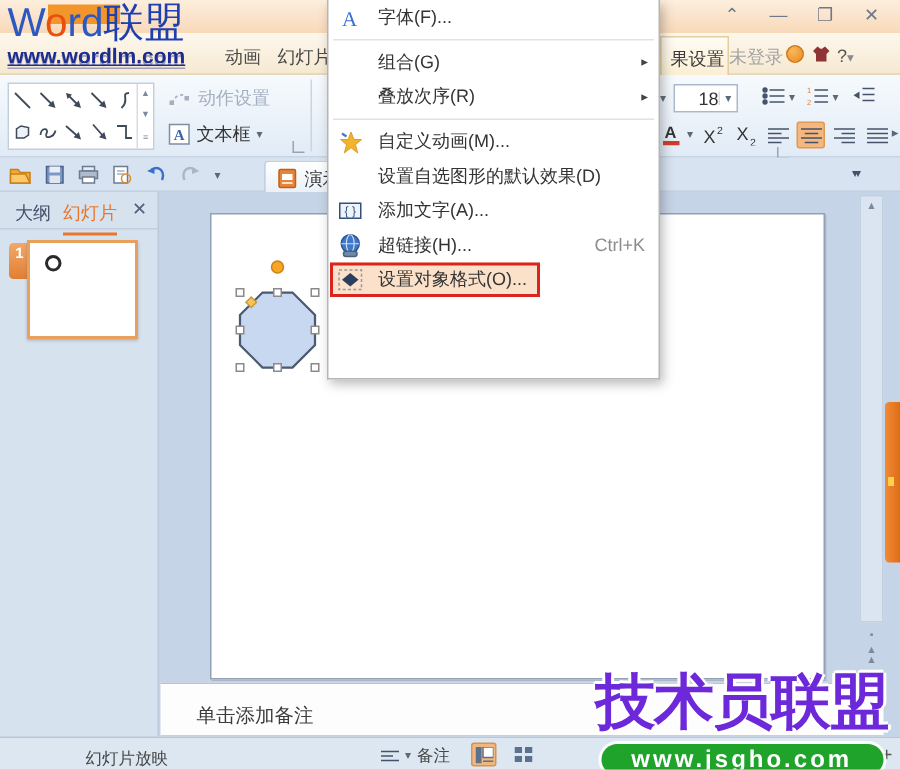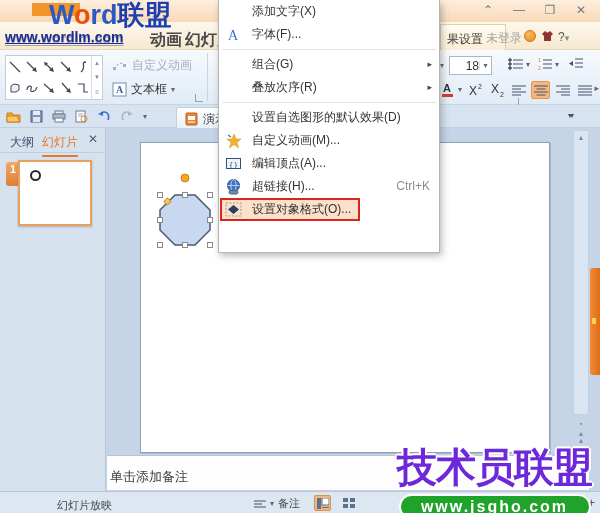--- a/index.html
+++ b/index.html
@@ -13,21 +13,21 @@
   }
   
   .titlebar { position:absolute; left:0; top:0; width:600px; height:22px;
     background: linear-gradient(#fdeedd, #f8d9b8); }
   .winctl { position:absolute; right:12px; top:3px; display:flex; gap:17px;
     color:#6e7a88; font-size:12px; line-height:14px; }
   .winctl span { width:14px; text-align:center; cursor:default; }
   
   .tabrow { position:absolute; left:0; top:22px; width:600px; height:28px;
     background: linear-gradient(#fdf7ec, #f6e9d1); border-bottom:1px solid #e6d6ba; }
-  .rtab { position:absolute; top:8px; font-size:16px; color:#4a4a4a; white-space:nowrap;font-weight:bold; }
+  .rtab { position:absolute; top:8px; font-size:12px; color:#4a4a4a; white-space:nowrap; }
   .rtab-active { position:absolute; top:2px; height:26px; padding:6px 6px 0 6px;
     background: linear-gradient(#fffcf4, #fbeed3); border:1px solid #e2cfa2; border-bottom:none;
     font-size:12px; color:#3a3a3a; white-space:nowrap; overflow:hidden; }
   .login { position:absolute; left:486px; top:8px; font-size:12px; color:#a3a3a3; }
   .ball-icon { position:absolute; left:524px; top:8px; width:12px; height:12px; border-radius:50%;
     background: radial-gradient(circle at 35% 30%, #f8b95e, #ec8a1e); border:1px solid #cf7613; }
   .shirt-icon { position:absolute; left:541px; top:8px; }
   .help { position:absolute; left:558px; top:8px; font-size:12px; color:#555; }
   .help small { color:#8a8a8a; font-size:9px; }
   
@@ -84,21 +84,21 @@
     background:#dbe5f1; border:1px solid #c2d0e0; }
   .vscroll .up { position:absolute; top:3px; left:0; width:14px; text-align:center; font-size:7px; color:#7d8a9b; }
   .scrollnav { position:absolute; left:573px; top:420px; width:16px; font-size:7px; color:#7d8a9b;
     display:flex; flex-direction:column; align-items:center; gap:3px; }
   .sidetab { position:absolute; left:590px; top:268px; width:10px; height:107px;
     background:linear-gradient(90deg,#f08a38,#e06d14); border-radius:3px 0 0 3px; }
   .sidetab::after { content:""; position:absolute; left:2px; top:50px; width:4px; height:6px; background:#ffd24a; }
   
   .notes { position:absolute; left:107px; top:455px; width:482px; height:36px; background:#fdfdfd;
     border-top:1px solid #b6c4d6; border-bottom:1px solid #c5d1e0; }
-  .notes-text { position:absolute; left:3px; top:12px; font-size:13px; color:#3c3c3c; }
+  .notes-text { position:absolute; left:24px; top:12px; font-size:13px; color:#3c3c3c; }
   
   .statusbar { position:absolute; left:0; top:491px; width:600px; height:22px;
     background:#dce7f2; border-top:1px solid #b9c7d8; font-size:11px; color:#454545; }
   .st-template { position:absolute; left:57px; top:6px; }
   .st-notes { position:absolute; left:254px; top:4px; display:flex; gap:4px; align-items:center; }
   .viewbtn { position:absolute; top:3px; width:17px; height:16px; display:flex; align-items:center;
     justify-content:center; border-radius:2px; }
   .viewbtn.active { background:#f2b77c; border:1px solid #cf955a; }
   .zoom-plus { position:absolute; right:5px; top:3px; font-size:13px; color:#555; }
   .zoom-dash { position:absolute; right:20px; top:10px; width:13px; height:2px; background:#9aa8bb; }
@@ -110,21 +110,21 @@
   .mi-icon { position:absolute; left:6px; top:3px; width:17px; height:17px; z-index:2; }
   .mi-label { position:relative; z-index:2; }
   .mi-sub { position:absolute; right:7px; top:0; font-size:9px; color:#444; z-index:2; }
   .mi-short { position:absolute; right:9px; top:0; color:#8c8c8c; z-index:2; }
   .msep { height:1px; background:#e2e2e2; margin:3px 3px; }
   .redbox { position:absolute; left:1px; top:0px; width:140px; height:23px;
     background:#fbe1ca; border:2px solid #d9251d; z-index:1; }
   
   .wm-top { position:absolute; left:5px; top:2px; z-index:60; line-height:1; }
   .wm-flag { position:absolute; left:27px; top:1px; width:48px; height:13px; background:#f2962c; }
-  .wm-brand { position:relative; font-size:27px; font-weight:bold; letter-spacing:0;margin-left:44px; }
+  .wm-brand { position:relative; font-size:27px; font-weight:normal; letter-spacing:0; }
   .wm-w, .wm-d { color:#2b59c3; } .wm-o { color:#e8500f; } .wm-r { color:#2b59c3; }
   .wm-lm { color:#1d3fb0; }
   .wm-url { font-size:14px; font-weight:bold; color:#1c2d8f; text-decoration:underline;
     text-shadow:0 2px 0 rgba(28,45,143,.4); margin-top:1px; }
   .wm-bottom { position:absolute; right:8px; top:440px; z-index:60; text-align:center; }
   .wm-bt { font-size:40px; font-weight:bold; color:#6d28d9; letter-spacing:-1px;
     text-shadow:-2px 0 #fff, 2px 0 #fff, 0 -2px #fff, 0 2px #fff, -1px -1px #fff, 1px 1px #fff; }
   .wm-burl { margin:1px auto 0; width:188px; height:21px; background:#1fa32b; border-radius:11px;
     color:#fff; font-weight:bold; font-size:16px; letter-spacing:2px; line-height:21px;
     box-shadow:0 0 0 2px rgba(255,255,255,.9); }
@@ -138,21 +138,21 @@
     <span>⌃</span>
     <span>—</span>
     <span>❐</span>
     <span>✕</span>
   </div>
 </div>
 
 <div class="tabrow">
   <span class="rtab" style="left:150px">动画</span>
   <span class="rtab" style="left:185px">幻灯片放映</span>
-  <span class="rtab-active" style="left:440px; width:66px">果设置</span>
+  <span class="rtab-active" style="left:440px; width:46px">果设置</span>
   <span class="login">未登录</span>
   <span class="ball-icon"></span>
   <span class="shirt-icon">
     <svg width="13" height="12" viewBox="0 0 13 12">
         <path d="M4 1 L1 4 L3 6 L3 11 L10 11 L10 6 L12 4 L9 1 L7 2.5 L6 2.5 Z" fill="#8e3434"></path>
       </svg>
   </span>
   <span class="help"><span>?</span><small>▾</small></span>
 </div>
 
@@ -223,21 +223,21 @@
       <span>≡</span>
     </div>
   </div>
 
   <div class="rbtn grayed" style="left:112px; top:7px">
     <svg width="16" height="14">
         <path d="M3 10 C5 3 11 3 13 7" fill="none" stroke="#a4b0c0" stroke-width="1.2" stroke-dasharray="2 2"></path>
         <rect x="1" y="8" width="3" height="3" fill="#a4b0c0"></rect>
         <rect x="11" y="5" width="3" height="3" fill="#a4b0c0"></rect>
       </svg>
-    <span>自定义动画</span>
+    <span>动作设置</span>
   </div>
   <div class="rbtn" style="left:112px; top:31px">
     <svg width="15" height="15">
         <rect x="1" y="1" width="13" height="13" fill="#fff" stroke="#7f8ea2"></rect>
         <text x="7.5" y="11" font-size="10" font-weight="bold" fill="#3a62b0" text-anchor="middle" font-family="Liberation Serif, serif">A</text>
       </svg>
     <span>文本框</span>
     <span class="caret">▾</span>
   </div>
   <span class="launcher" style="left:195px; top:44px"></span>
@@ -472,54 +472,51 @@
           <rect x="7" y="6" width="5" height="4"></rect>
         </g>
       </svg>
   </span>
   <span class="zoom-dash"></span>
   <span class="zoom-plus">+</span>
 </div>
 
 <div class="menu">
   <div class="mi">
-    <span class="mi-label">添加文字(X)</span>
-  </div>
-  <div class="mi">
     <svg class="mi-icon" width="17" height="17">
         <text x="8" y="14" font-size="14" fill="#3a6fd8" text-anchor="middle" font-family="Liberation Serif, serif">A</text>
       </svg>
     <span class="mi-label">字体(F)...</span>
   </div>
   <div class="msep"></div>
   <div class="mi">
     <span class="mi-label">组合(G)</span>
     <span class="mi-sub">▸</span>
   </div>
   <div class="mi">
     <span class="mi-label">叠放次序(R)</span>
     <span class="mi-sub">▸</span>
   </div>
   <div class="msep"></div>
-  <div class="mi">
-    <span class="mi-label">设置自选图形的默认效果(D)</span>
-  </div>
   <div class="mi">
     <svg class="mi-icon" width="17" height="17">
         <path d="M9 2 L11 7 L16 7 L12 10.5 L13.5 16 L9 12.5 L4.5 16 L6 10.5 L2 7 L7 7 Z" fill="#f2b22e" stroke="#cf8f13" stroke-width="0.5"></path>
         <path d="M3 3 L6 5" stroke="#4a78c8" stroke-width="1.5"></path>
       </svg>
     <span class="mi-label">自定义动画(M)...</span>
   </div>
   <div class="mi">
+    <span class="mi-label">设置自选图形的默认效果(D)</span>
+  </div>
+  <div class="mi">
     <svg class="mi-icon" width="17" height="17">
         <rect x="1.5" y="3.5" width="14" height="10" fill="#eef3fa" stroke="#31507c"></rect>
         <text x="8.5" y="11.5" font-size="8" fill="#31507c" text-anchor="middle">{ }</text>
       </svg>
-    <span class="mi-label">编辑顶点(A)...</span>
+    <span class="mi-label">添加文字(A)...</span>
   </div>
   <div class="mi">
     <svg class="mi-icon" width="17" height="17">
         <circle cx="8.5" cy="7.5" r="6" fill="#3f78c8" stroke="#2a5591"></circle>
         <ellipse cx="8.5" cy="7.5" rx="2.6" ry="6" fill="none" stroke="#cfe0f4" stroke-width="0.8"></ellipse>
         <line x1="2.5" y1="7.5" x2="14.5" y2="7.5" stroke="#cfe0f4" stroke-width="0.8"></line>
         <rect x="4" y="12.5" width="9" height="3.5" rx="1.7" fill="#6f8aa8" stroke="#4a617e"></rect>
       </svg>
     <span class="mi-label">超链接(H)...</span>
     <span class="mi-short">Ctrl+K</span>

